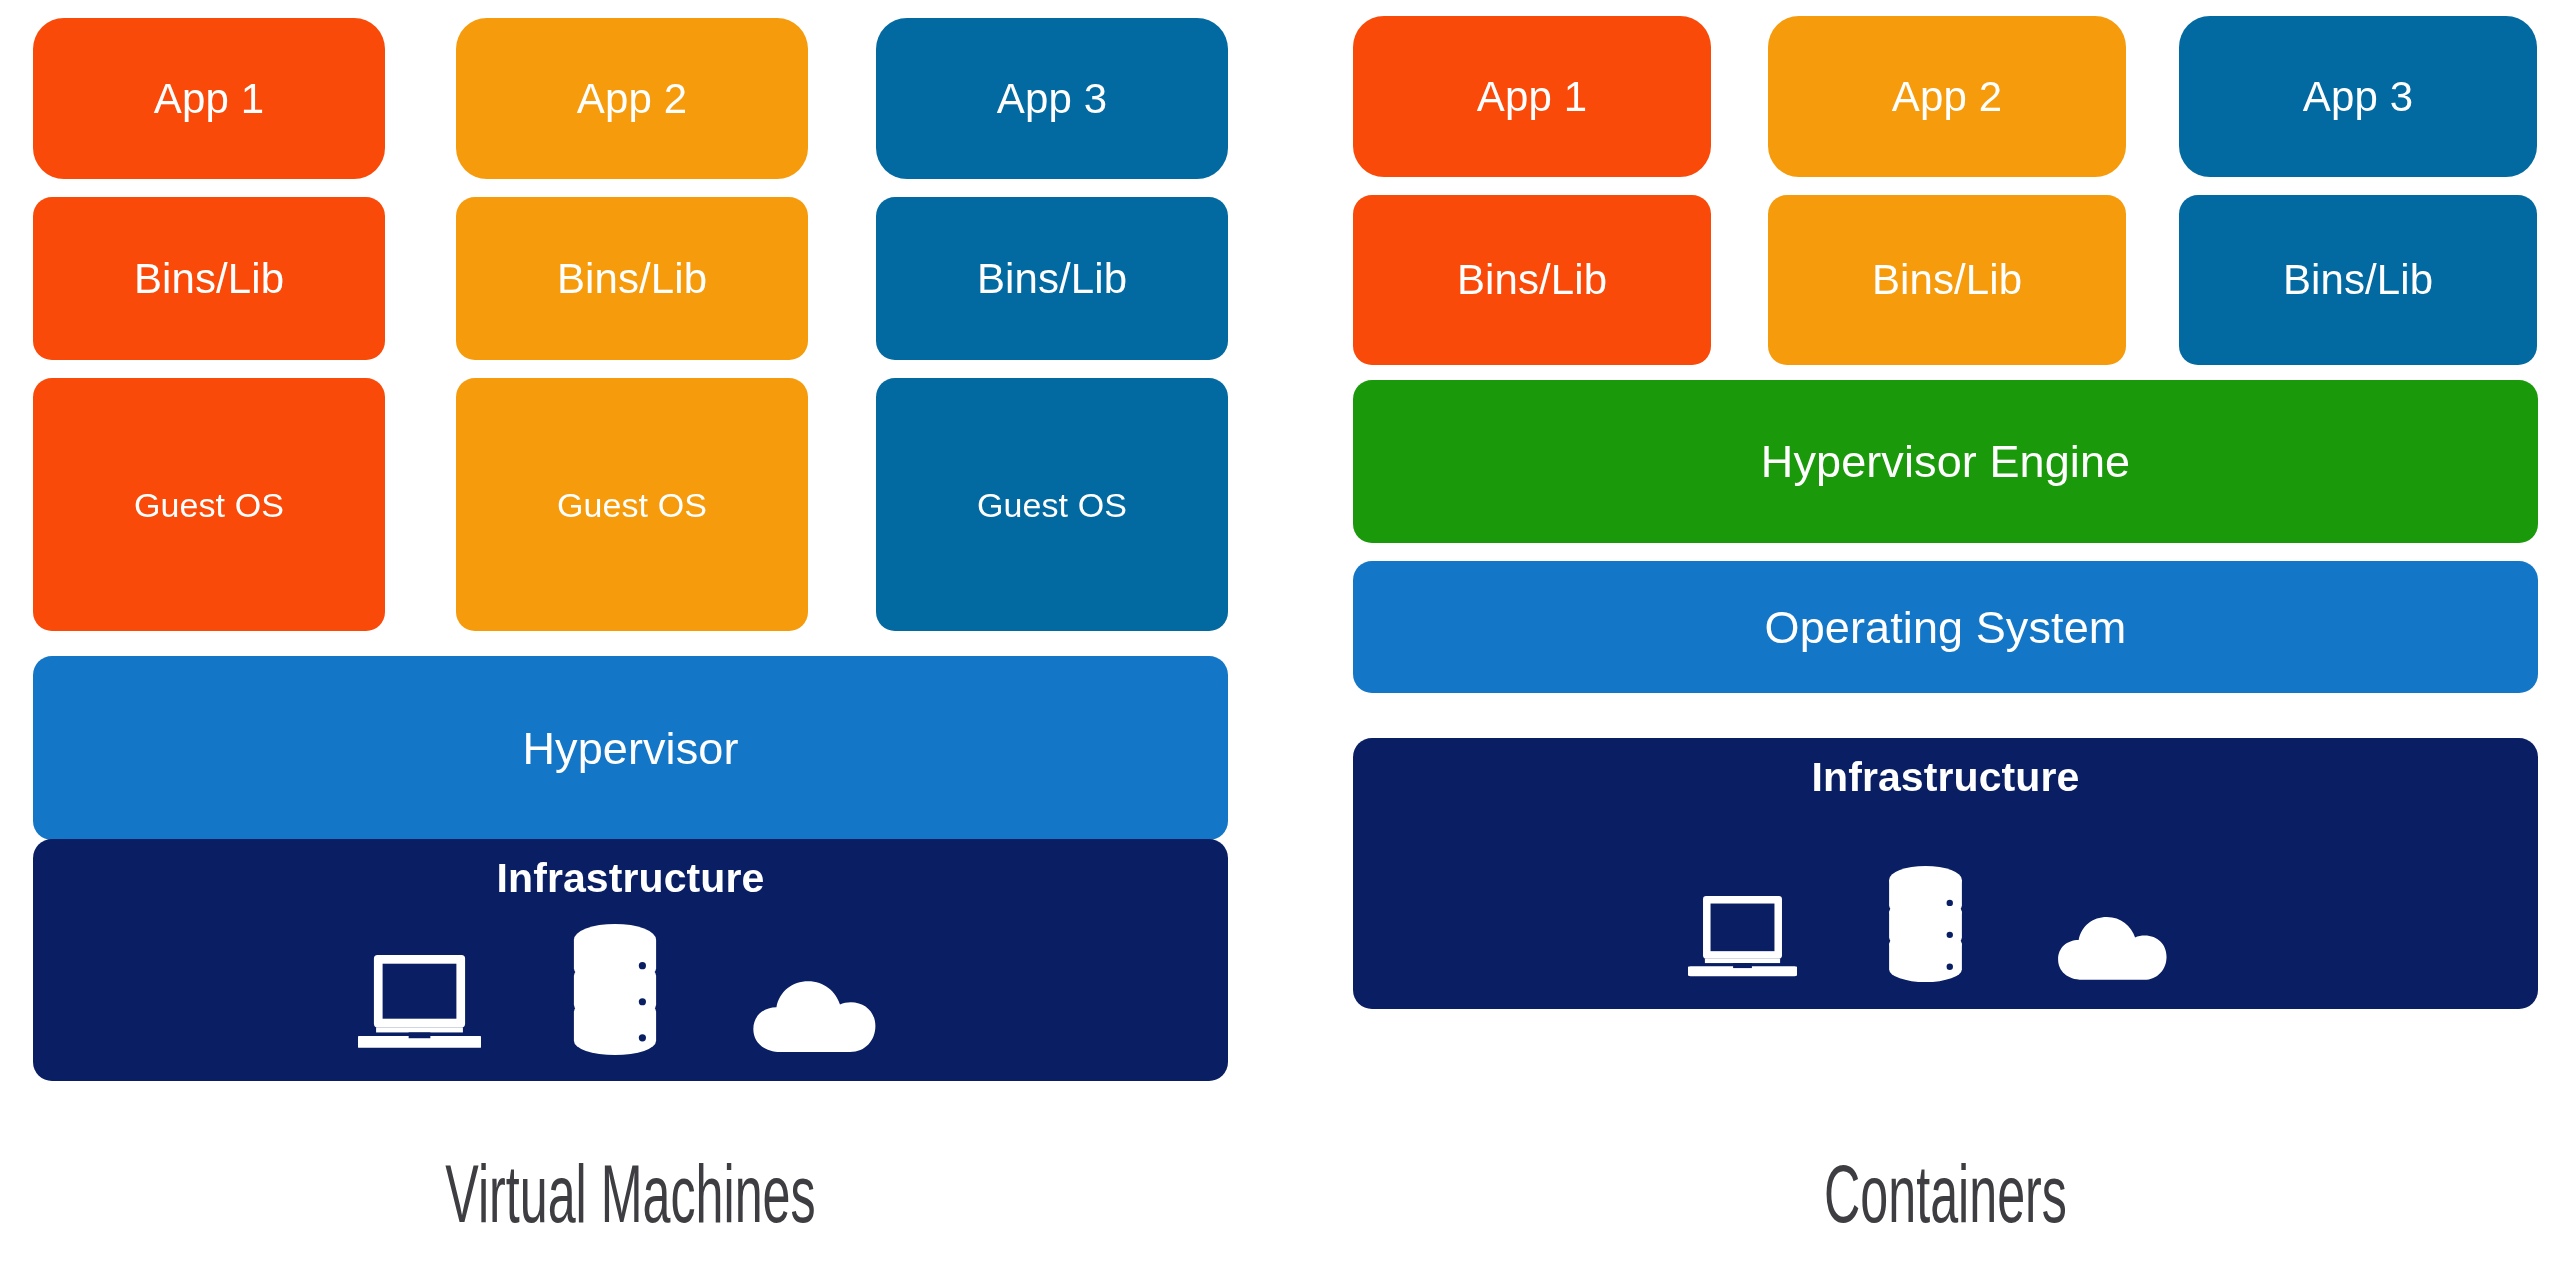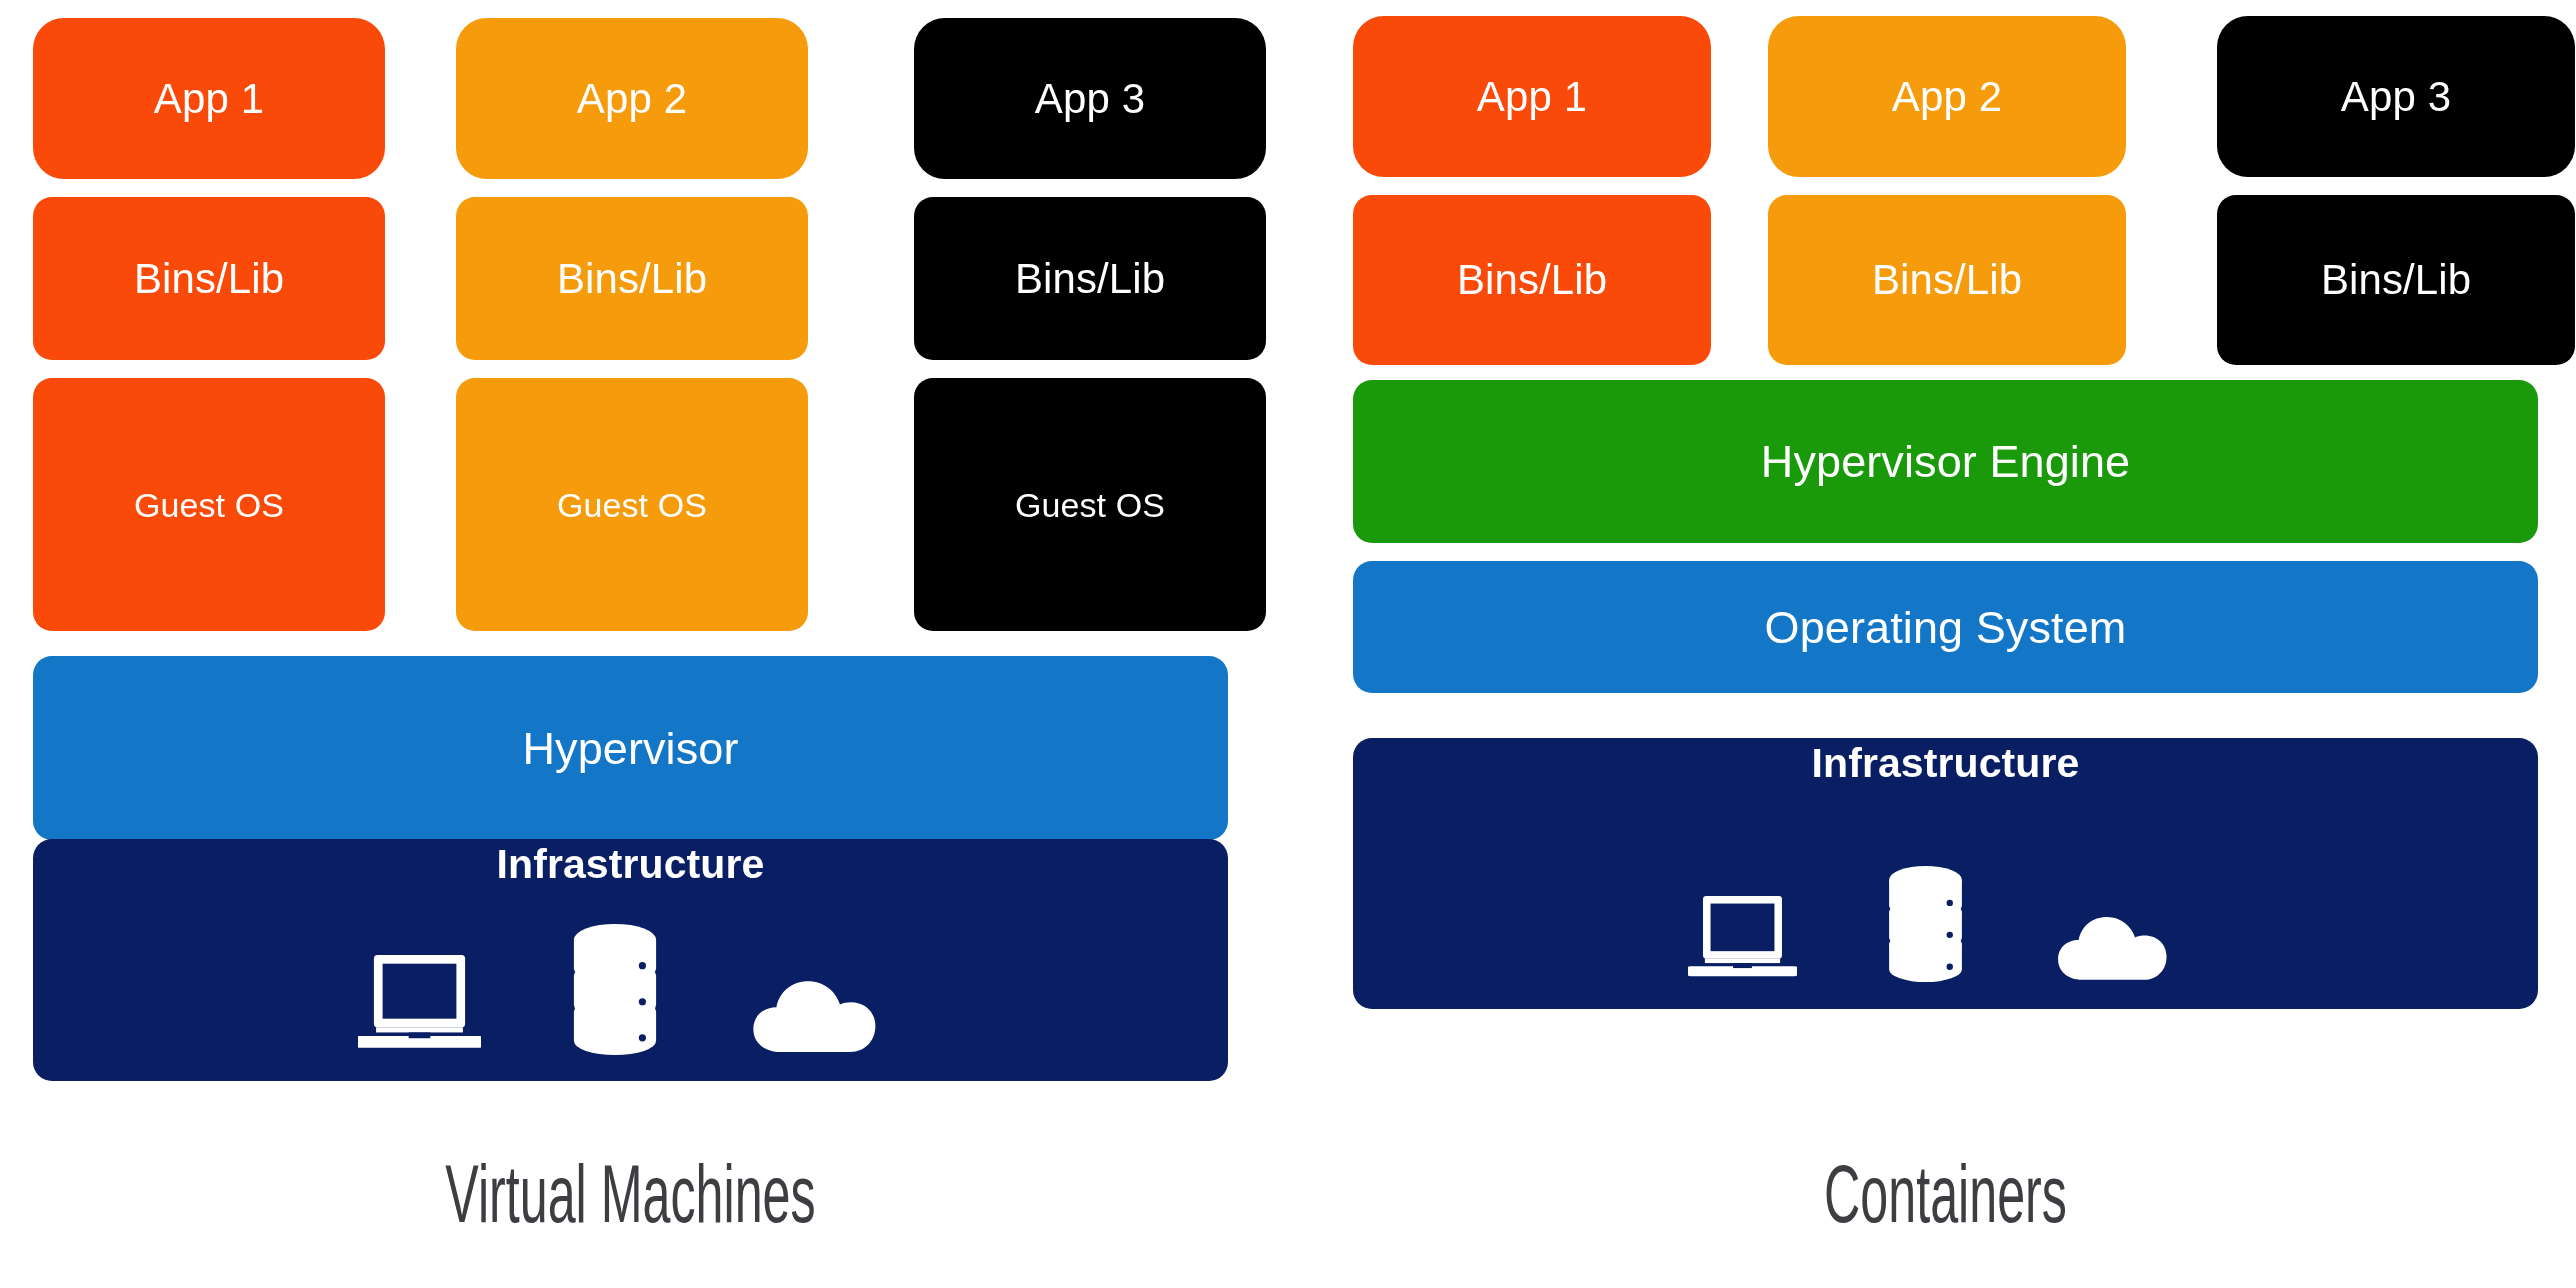--- a/index.html
+++ b/index.html
@@ -22,27 +22,27 @@
     justify-content:center;
     box-sizing:border-box;
     font-weight:400;
     letter-spacing:0.1px;
     line-height:1;
     text-align:center;
     white-space:nowrap;
   }
   .box.top-label{
     align-items:flex-start;
-    padding-top:5px;
+    padding-top:19px;
   }
 
   
   .c-red    {background:#F94A09;}
   .c-orange {background:#F59B0C;}
-  .c-teal   {background:#000000;margin-left:38px;}
+  .c-teal   {background:#0369a1;}
   .c-blue   {background:#1476C6;}
   .c-navy   {background:#0A1F63;}
   .c-green  {background:#1A9A0A;}
 
   
   .t-app    {font-size:42px;border-radius:31px;}
   .t-bins   {font-size:42px;}
   .t-guest  {font-size:34px;}
   .t-wide   {font-size:45px;}
   .t-infra  {font-size:41px;font-weight:700;}

